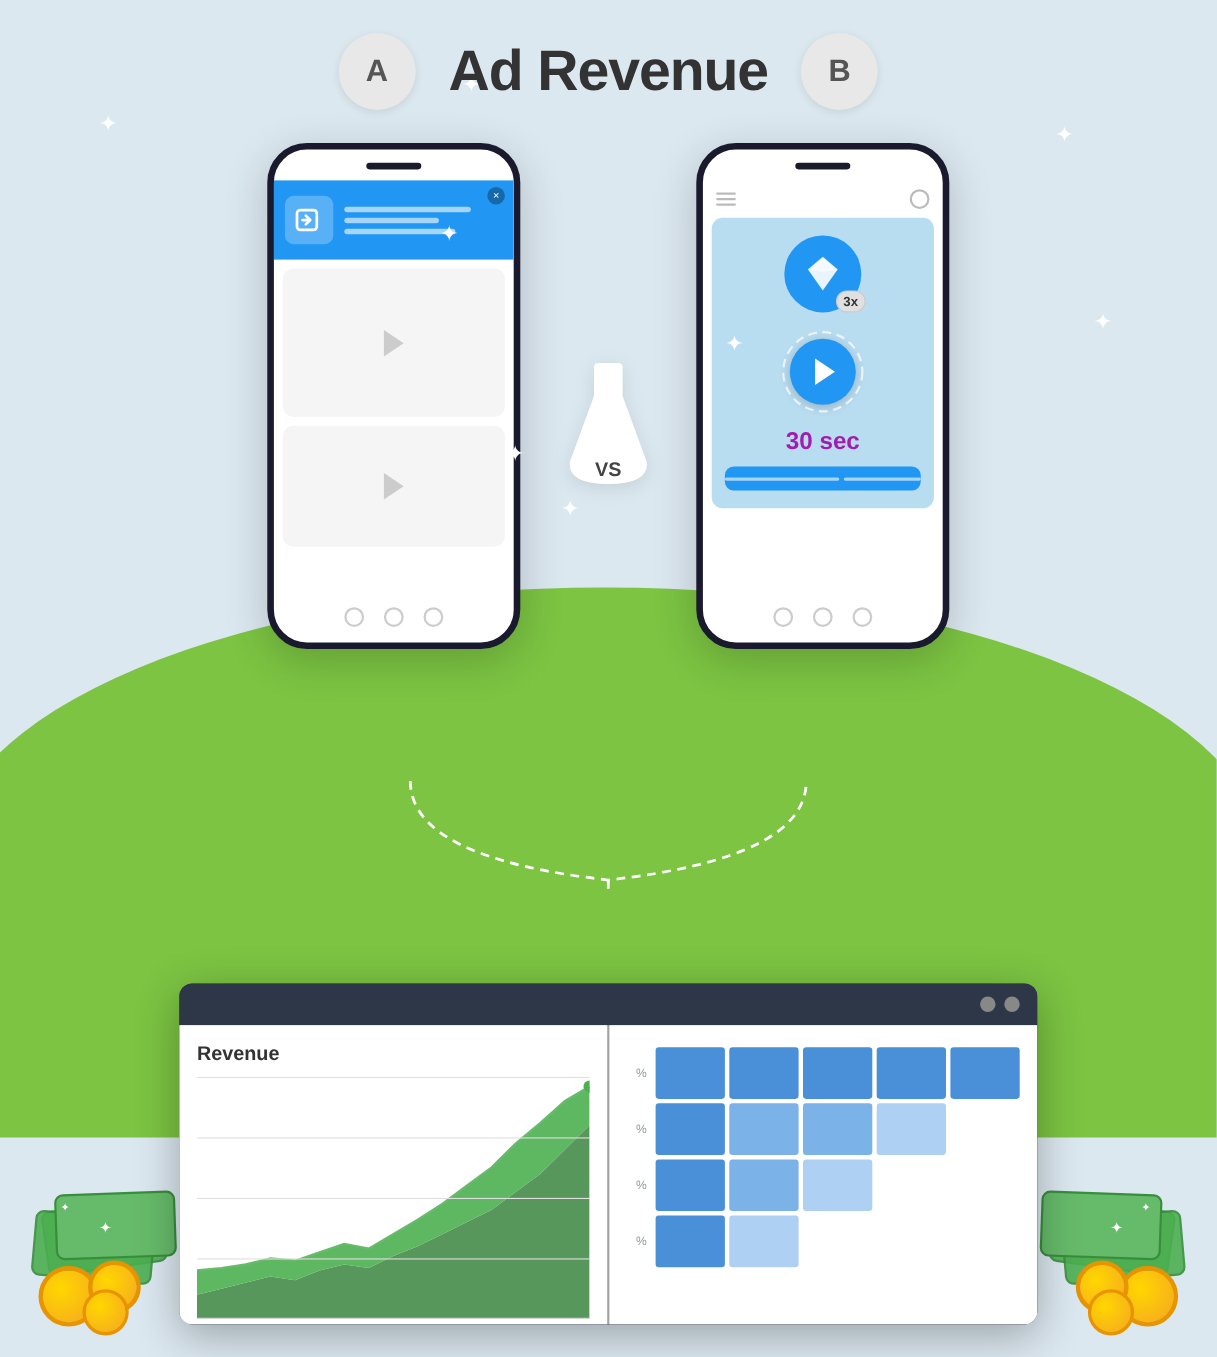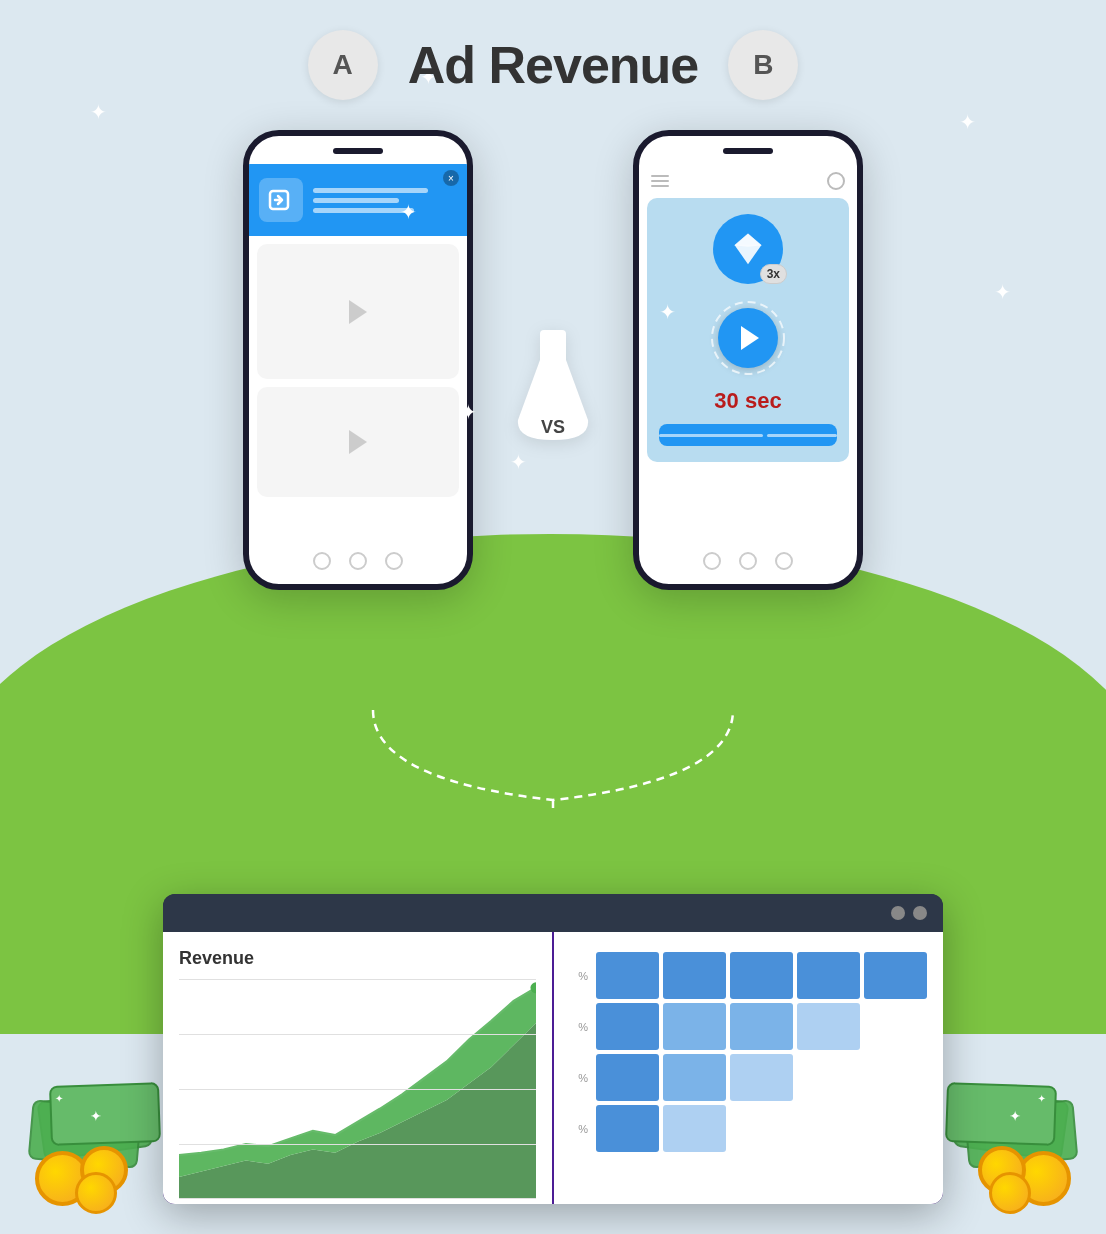--- a/index.html
+++ b/index.html
@@ -275,21 +275,21 @@
       height: 0;
       border-left: 18px solid white;
       border-top: 12px solid transparent;
       border-bottom: 12px solid transparent;
       margin-left: 4px;
     }
 
     .thirty-sec {
       font-size: 22px;
       font-weight: bold;
-      color: #b91c1c;
+      color: #a21caf;
     }
 
     .phone-b-bottom-bar {
       margin: 8px;
       background: #2196f3;
       border-radius: 8px;
       height: 22px;
       display: flex;
       align-items: center;
       justify-content: center;
@@ -373,21 +373,21 @@
     .title-dot {
       width: 14px;
       height: 14px;
       border-radius: 50%;
       background: #888;
     }
 
     .dashboard-content {
       display: flex;
       gap: 2px;
-      background: #4c1d95;
+      background: #a3a3a3;
       height: calc(100% - 38px);
     }
 
     .dashboard-panel {
       flex: 1;
       background: #fff;
       padding: 16px;
       position: relative;
     }
 

